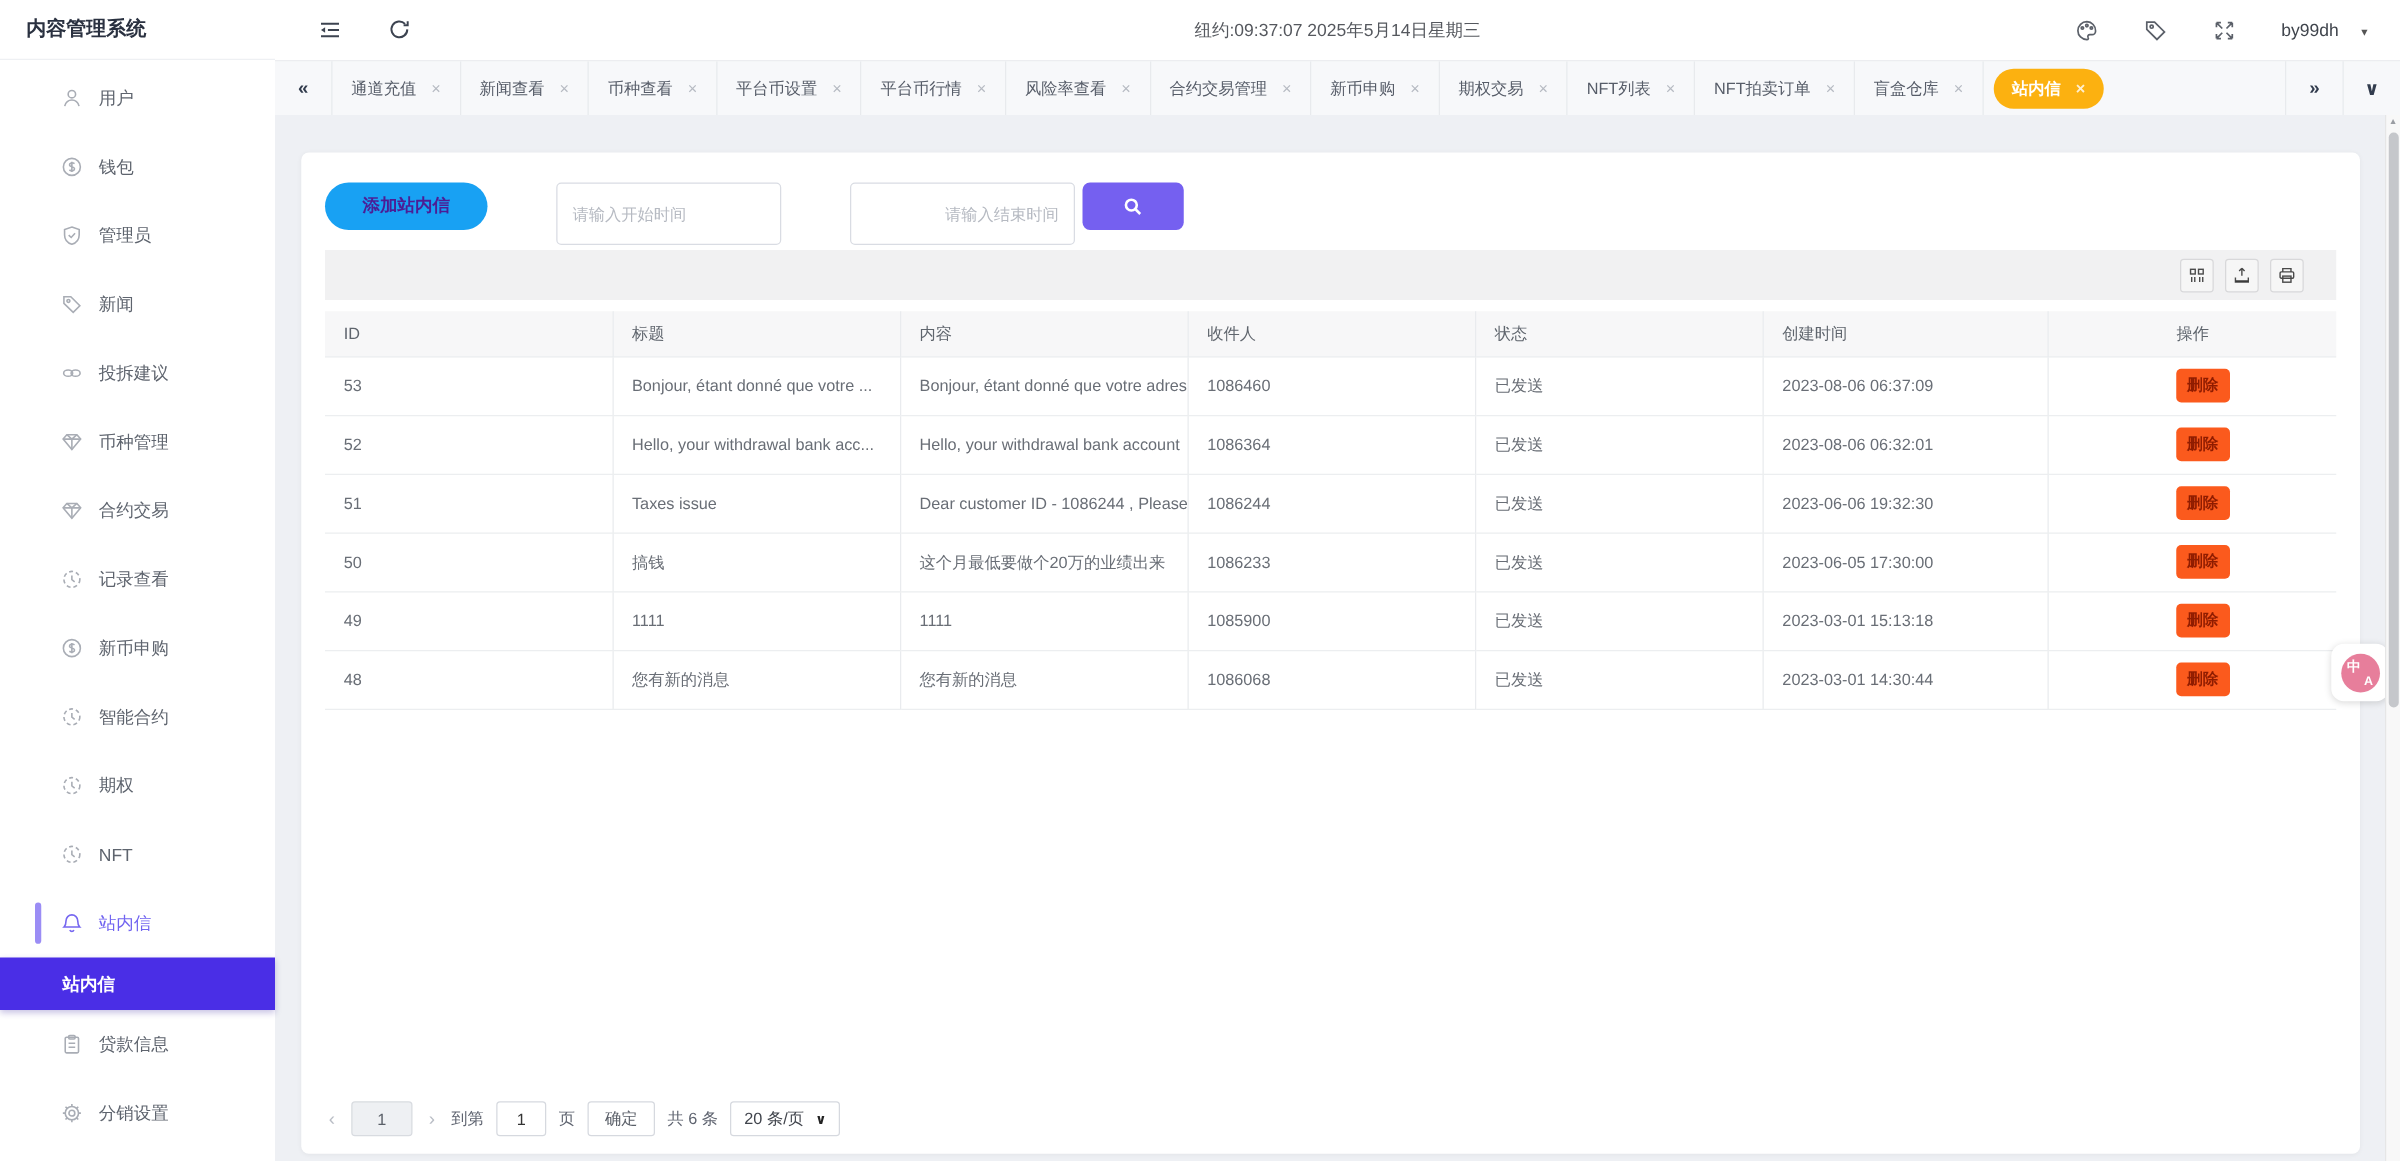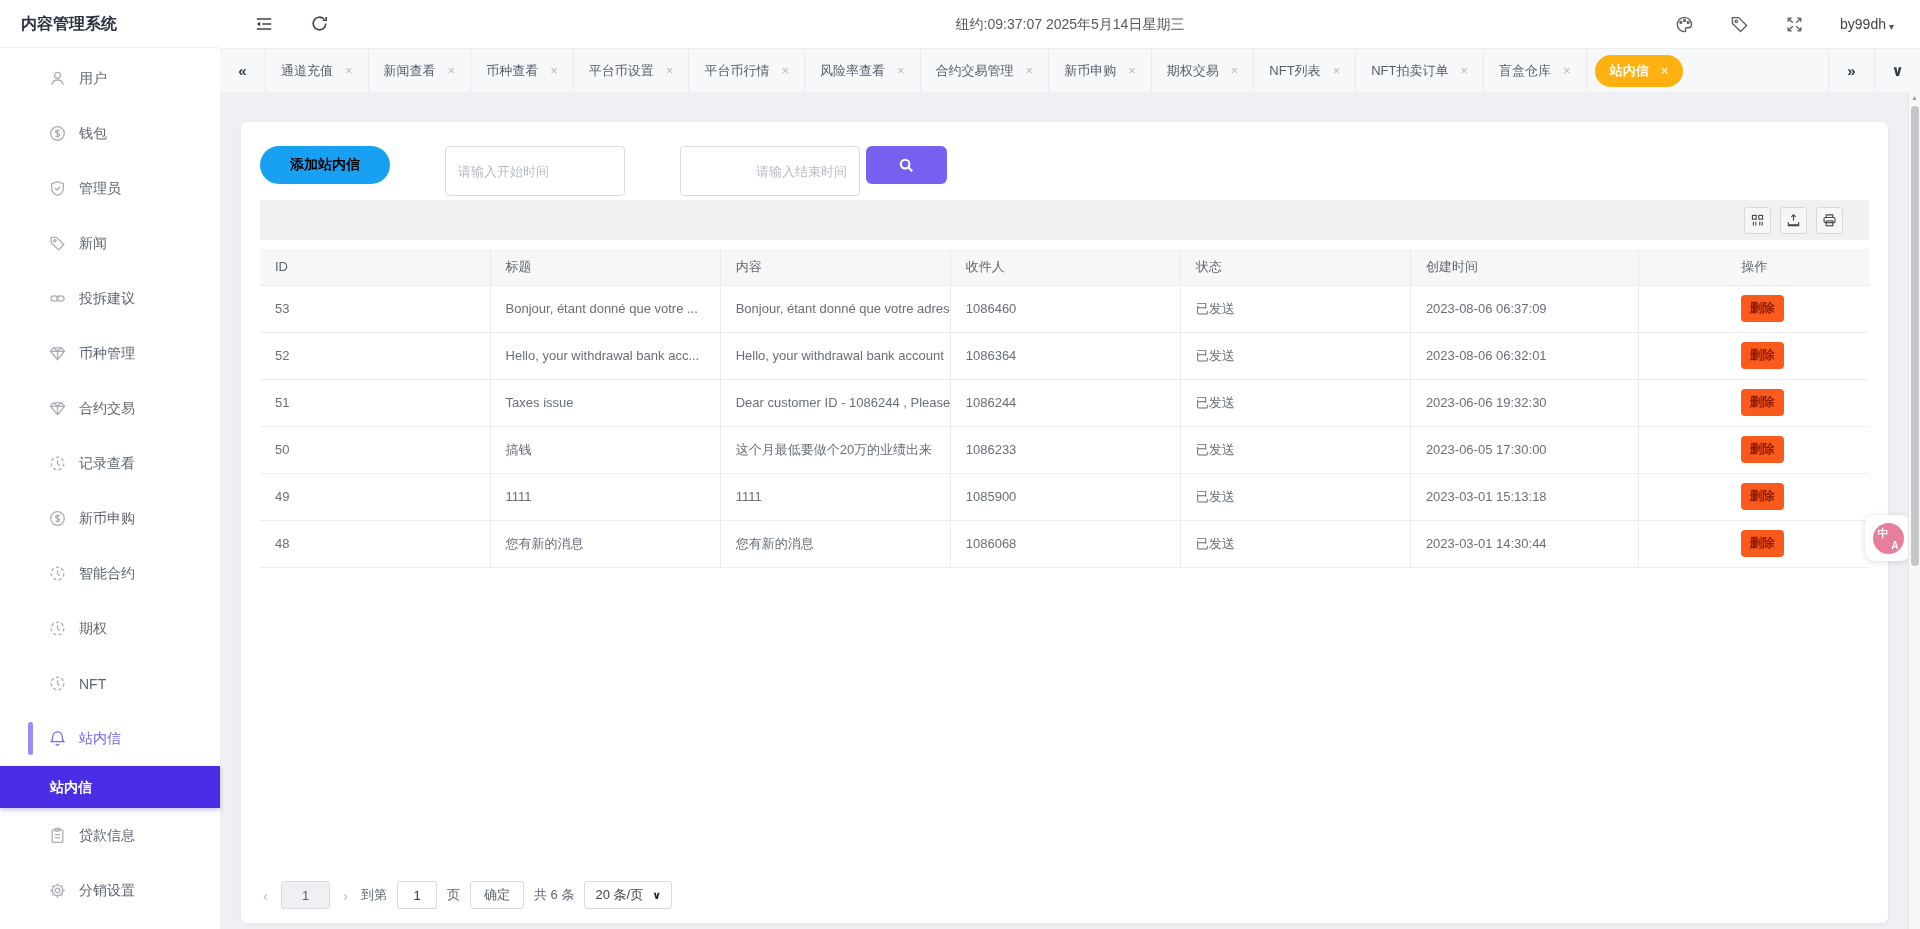--- a/index.html
+++ b/index.html
@@ -22,37 +22,37 @@
   
   .header { position:absolute; left:220px; top:0; width:1700px; height:48px; background:#fff; }
   .hd-ic { position:absolute; top:14px; width:20px; height:20px; cursor:pointer; }
   .hd-ic svg { stroke:#3c4350; fill:none; stroke-width:1.5; }
   .ic-collapse { left:34px; }
   .ic-refresh  { left:90px; }
   .clock { position:absolute; left:50%; top:0; transform:translateX(-50%); line-height:48px; font-size:14px; color:#55585e; white-space:nowrap; }
   .hd-right { position:absolute; right:26px; top:0; height:48px; display:flex; align-items:center; gap:36px; }
   .hd-right .hd-ic2 { width:19px; height:19px; cursor:pointer; }
   .hd-right .hd-ic2 svg { stroke:#5b6069; fill:none; stroke-width:1.3; }
-  .user { display:flex; align-items:flex-end; gap:3px; font-size:14px; color:#3f444c; cursor:pointer; }
+  .user { display:flex; align-items:flex-end; gap:18px; font-size:14px; color:#3f444c; cursor:pointer; }
   .user .caret { font-size:10px; color:#555; }
 
   
   .tabstrip { position:absolute; left:220px; top:48px; width:1700px; height:44px; background:#f7f8fa; border-top:1px solid #ecedf0; display:flex; align-items:stretch; }
   .tab-nav { width:46px; display:flex; align-items:center; justify-content:center; font-size:15px; font-weight:bold; color:#323c4d; cursor:pointer; }
   .tab-nav.left  { border-right:1px solid #e8eaed; }
   .tab-nav.right { border-left:1px solid #e8eaed; }
   .tabs { flex:1; display:flex; align-items:stretch; overflow:hidden; }
   .tab { display:flex; align-items:center; gap:12px; padding:0 15px; border-right:1px solid #e8eaed; font-size:13px; color:#565c68; white-space:nowrap; cursor:pointer; }
   .tab .x { font-size:13px; color:#b6bac2; }
   .tab.active { background:#fcb110; color:#fff; font-weight:bold; border:none; border-radius:17px; height:32px; align-self:center; margin:0 8px; padding:0 15px; }
   .tab.active .x { color:rgba(255,255,255,.8); }
 
   
   .card { position:absolute; left:241px; top:122px; width:1647px; height:801px; background:#fff; border-radius:6px; box-shadow:0 1px 4px rgba(0,0,0,.05); }
-  .btn-add { position:absolute; left:19px; top:24px; width:130px; height:38px; border:none; border-radius:19px; background:#18a1f3; color:#000000; font-size:14px; font-weight:bold; cursor:pointer; font-family:inherit; }
+  .btn-add { position:absolute; left:19px; top:24px; width:130px; height:38px; border:none; border-radius:19px; background:#18a1f3; color:#4c1d95; font-size:14px; font-weight:bold; cursor:pointer; font-family:inherit; }
   .inp { position:absolute; top:24px; width:180px; height:50px; border:1px solid #d9dce3; border-radius:4px; padding:0 12px; font-size:13px; color:#333; font-family:inherit; outline:none; }
   .inp::placeholder { color:#b6bac2; }
   .inp.start { left:204px; } .inp.end { left:439px;text-align:right; }
   .btn-search { position:absolute; left:625px; top:24px; width:81px; height:38px; border:none; border-radius:6px; background:#7560f0; display:flex; align-items:center; justify-content:center; cursor:pointer; }
 
   .strip { position:absolute; left:19px; top:78px; width:1609px; height:40px; background:#f1f1f2; display:flex; align-items:center; justify-content:flex-end; gap:9px; padding-right:26px; }
   .tool-btn { width:27px; height:27px; background:#f6f6f6; border:1px solid #d8d8da; border-radius:3px; display:flex; align-items:center; justify-content:center; cursor:pointer; }
   .tool-btn svg { stroke:#4a4a4a; fill:none; stroke-width:1.2; }
 
   table.grid { position:absolute; left:19px; top:127px; width:1609px; border-collapse:collapse; table-layout:fixed; }

